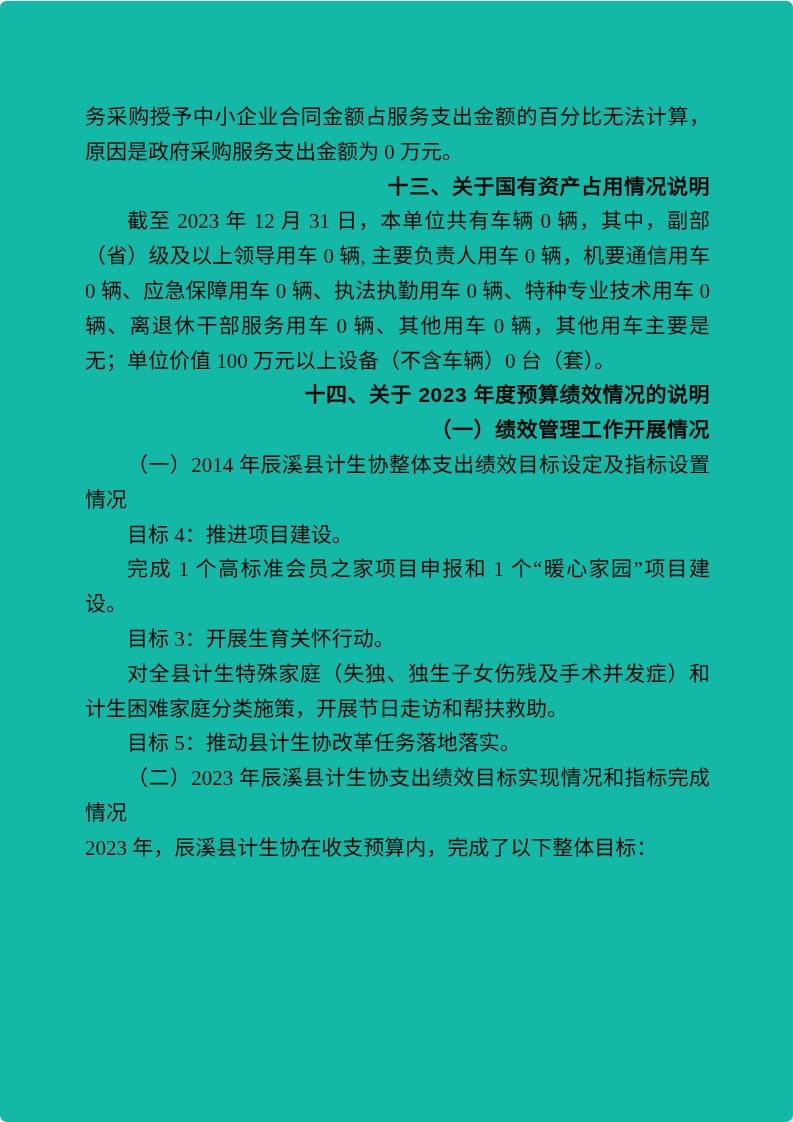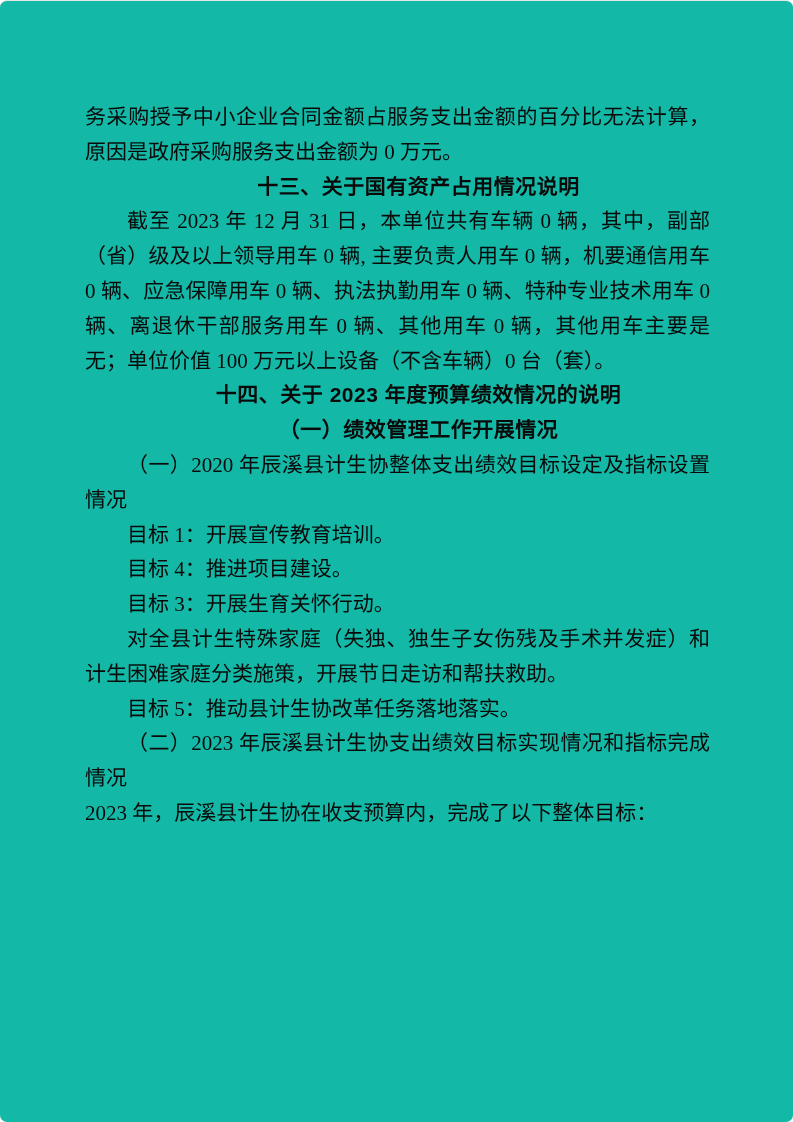--- a/index.html
+++ b/index.html
@@ -20,37 +20,37 @@
     font-size: 21px;
     line-height: 34.8px;
     color: #0a0a0a;
     text-align: justify;
     font-family: "Liberation Serif", "DejaVu Serif", serif;
     word-break: break-all;
   }
   .para.heading {
     font-family: "Liberation Sans", "DejaVu Sans", sans-serif;
     font-weight: 700;
-    text-align: center;
+    text-align: right;
     letter-spacing: 0.5px;
   }
   .para.indent { text-indent: 2em; }
 </style>
 </head>
 <body>
 
 <div class="page">
   <div>
       <p class="para body">务采购授予中小企业合同金额占服务支出金额的百分比无法计算，原因是政府采购服务支出金额为 0 万元。</p>
       <p class="para heading indent">十三、关于国有资产占用情况说明</p>
       <p class="para body indent">截至 2023 年 12 月 31 日，本单位共有车辆 0 辆，其中，副部（省）级及以上领导用车 0 辆, 主要负责人用车 0 辆，机要通信用车 0 辆、应急保障用车 0 辆、执法执勤用车 0 辆、特种专业技术用车 0 辆、离退休干部服务用车 0 辆、其他用车 0 辆，其他用车主要是无；单位价值 100 万元以上设备（不含车辆）0 台（套）。</p>
       <p class="para heading indent">十四、关于 2023 年度预算绩效情况的说明</p>
       <p class="para heading indent">（一）绩效管理工作开展情况</p>
-      <p class="para body indent">（一）2020 年辰溪县计生协整体支出绩效目标设定及指标设置情况</p>
-      <p class="para body indent">目标 1：开展宣传教育培训。</p>
+      <p class="para body indent">（一）2014 年辰溪县计生协整体支出绩效目标设定及指标设置情况</p>
       <p class="para body indent">目标 4：推进项目建设。</p>
+      <p class="para body indent">完成 1 个高标准会员之家项目申报和 1 个“暖心家园”项目建设。</p>
       <p class="para body indent">目标 3：开展生育关怀行动。</p>
       <p class="para body indent">对全县计生特殊家庭（失独、独生子女伤残及手术并发症）和计生困难家庭分类施策，开展节日走访和帮扶救助。</p>
       <p class="para body indent">目标 5：推动县计生协改革任务落地落实。</p>
       <p class="para body indent">（二）2023 年辰溪县计生协支出绩效目标实现情况和指标完成情况</p>
       <p class="para body">2023 年，辰溪县计生协在收支预算内，完成了以下整体目标：</p>
     </div>
 </div>
 
 </body></html>

